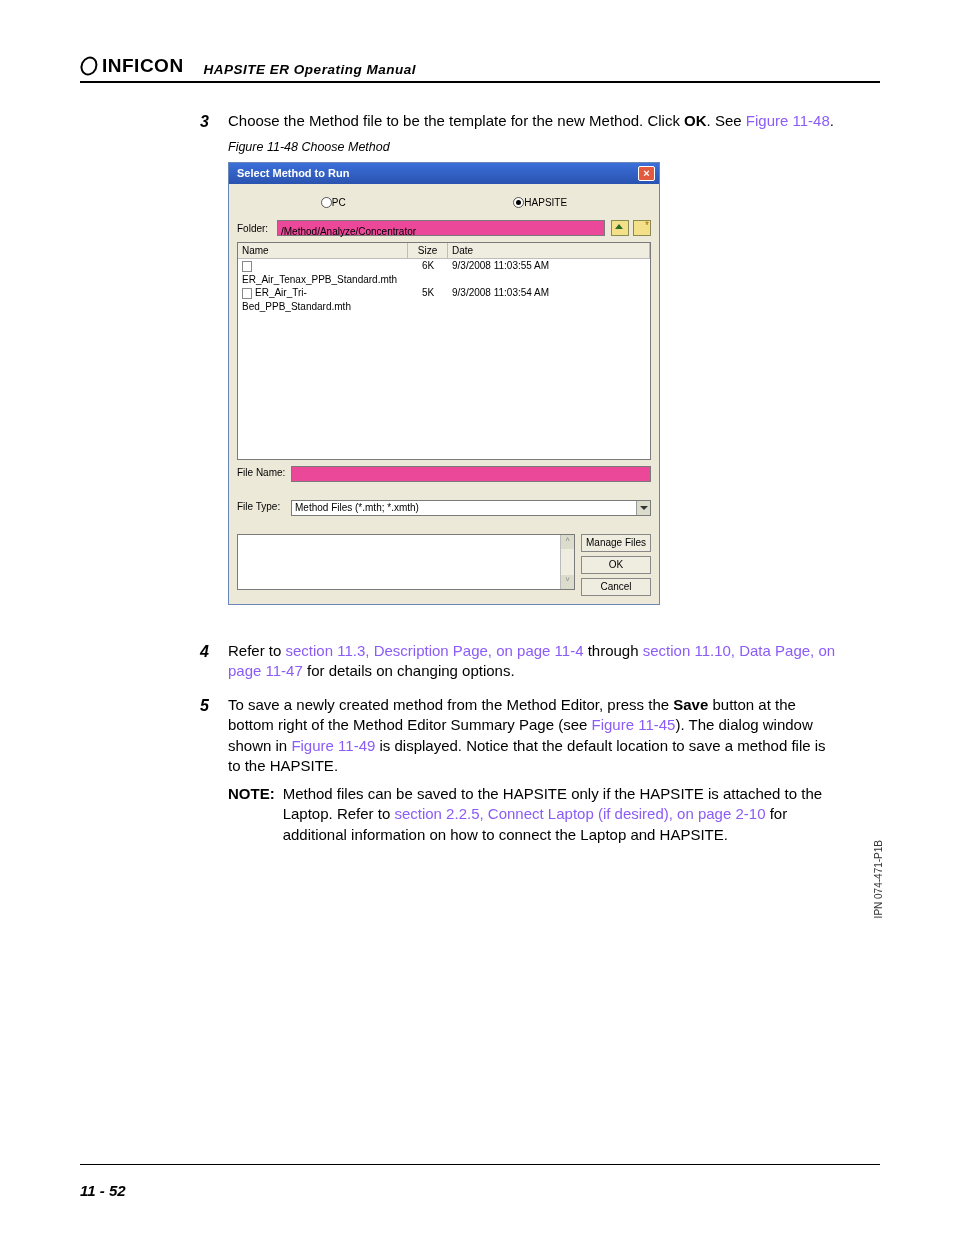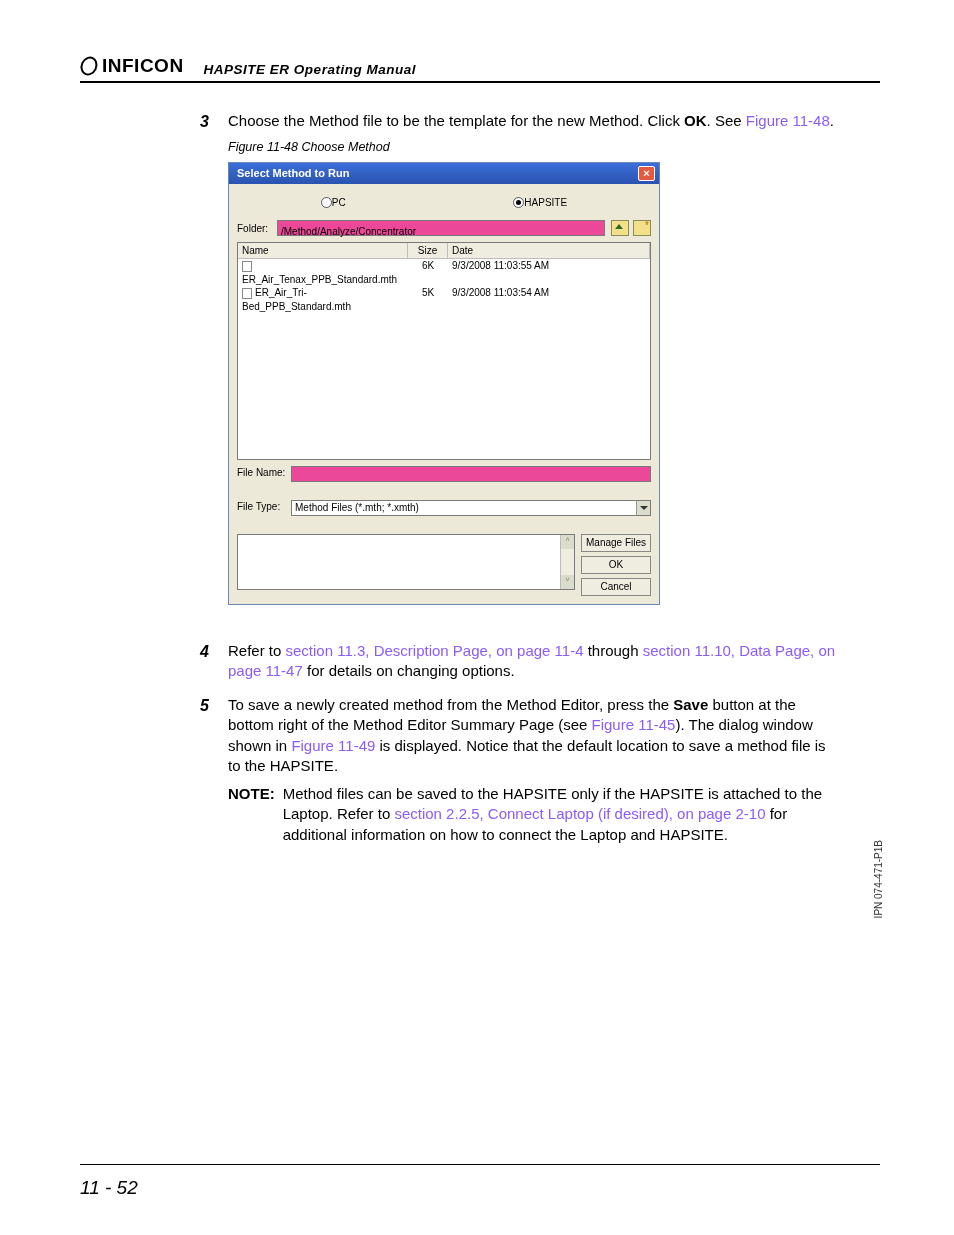--- a/index.html
+++ b/index.html
@@ -181,21 +181,21 @@
   }
   .scroll-btn{ height:14px; background:#dcdccc; text-align:center; font-size:8px; color:#888;}
   .btn-col { display:flex; flex-direction:column; gap:4px; width:70px; }
   .winbtn {
     height:18px; border:1px solid #888; background:#efece0;
     font-size:10px; text-align:center; line-height:16px;
   }
 
   .page-number {
     position:absolute; left:80px; bottom:36px;
-    font-style: italic; font-weight:normal; font-size:19px;
+    font-style: italic; font-weight:bold; font-size:15px;
   }
   .side-ipn {
     position:absolute; right:70px; top:840px;
     writing-mode: vertical-rl; transform: rotate(180deg);
     font-size:10px; color:#333;
   }
   .footer-rule {
     position:absolute; left:80px; bottom:70px; width:800px;
     border-top:1px solid #000;
   }

